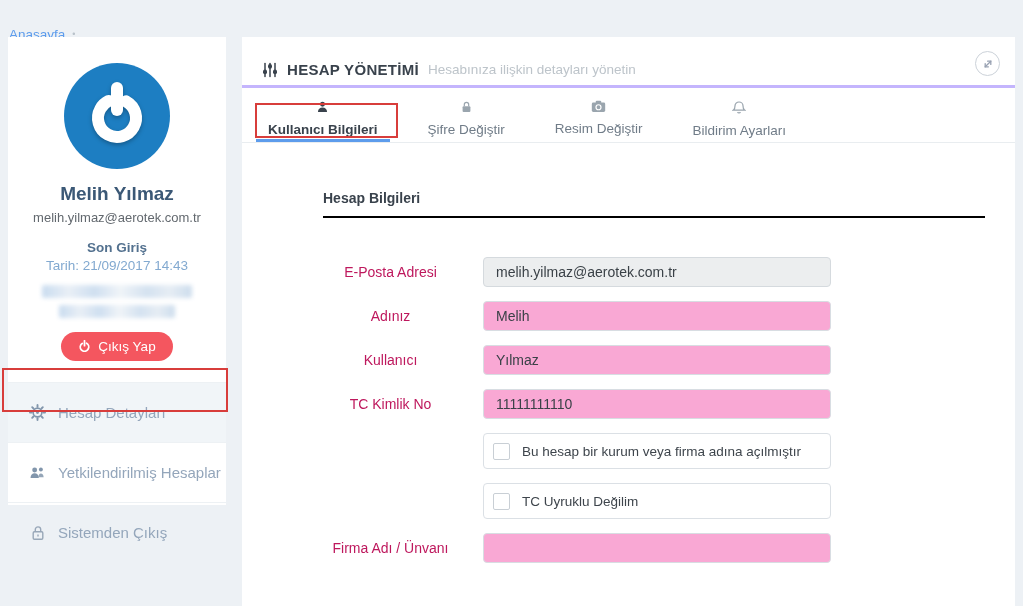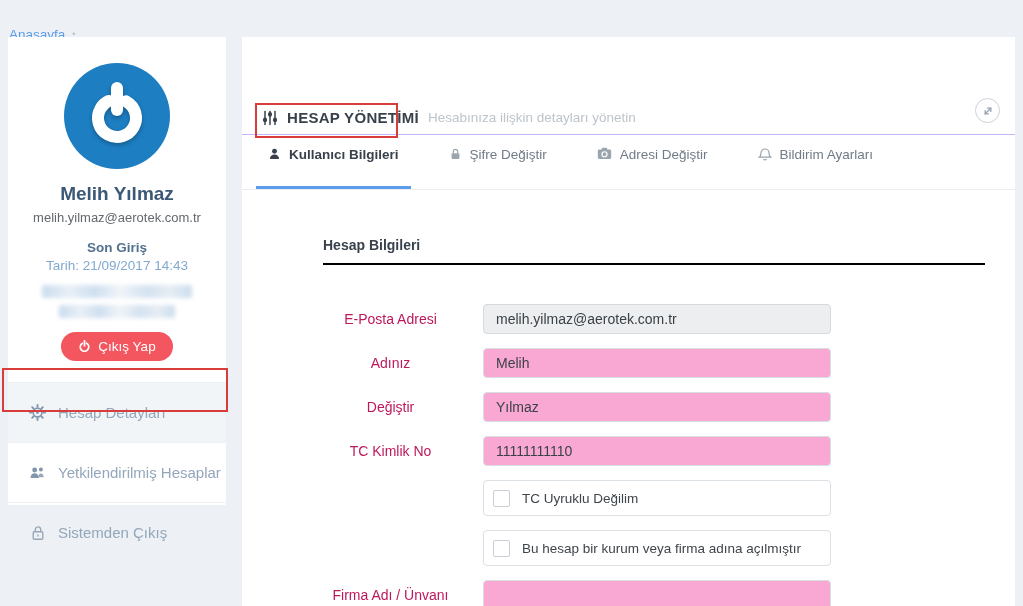--- a/index.html
+++ b/index.html
@@ -42,30 +42,30 @@
   .side-menu { margin-top:21px; text-align:left; }
   .menu-item {
     display:flex; align-items:center; gap:12px; height:60px; padding-left:21px;
     border-top:1px solid #edf1f4; font-size:15px; color:#94a6bb; cursor:pointer;
   }
   .menu-item.active { background:#f1f5f8; }
   .menu-item .mi-icon { width:17px; display:flex; justify-content:center; }
 
   
   .main-panel { position:absolute; left:242px; top:37px; width:773px; height:569px; background:#fff; }
-  .main-header { height:51px; border-bottom:1px solid #c4b5fd; padding:17px 20px 0; display:flex; align-items:center; gap:9px; position:relative;margin-top:47px; }
+  .main-header { height:51px; border-bottom:3px solid #c4b5fd; padding:17px 20px 0; display:flex; align-items:center; gap:9px; position:relative; }
   .main-title { font-size:15px; font-weight:bold; color:#39424c; letter-spacing:.3px; }
   .main-subtitle { font-size:13.5px; color:#bdc4ca; }
   .expand-btn {
     position:absolute; right:15px; top:14px; width:25px; height:25px; border-radius:50%;
     border:1px solid #ccd2d9; background:#fff; display:flex; align-items:center; justify-content:center; cursor:pointer;
   }
   .tabs { margin-top:12px; height:43px; border-bottom:1px solid #e9edf0; display:flex; gap:26px; padding:0 14px; }
-  .tab { display:flex; align-items:flex-start; gap:8px; padding:0 12px; font-size:13.5px; color:#707c88;
-         border-bottom:3px solid transparent; cursor:pointer; }
+  .tab { display:flex; align-items:center; gap:8px; padding:0 12px; font-size:13.5px; color:#707c88;
+         border-bottom:3px solid transparent; cursor:pointer;flex-direction:column; }
   .tab.active { color:#39424c; font-weight:bold; border-bottom-color:#5d9cec; }
 
   .content { padding:0 30px 0 81px; }
   .section-title { margin-top:47px; font-size:14px; font-weight:bold; color:#39424c;
                    padding-bottom:10px; border-bottom:2px solid #000000; }
   .form { margin-top:39px; }
   .form-row { display:flex; margin-bottom:14px; }
   .form-label { width:135px; text-align:center; margin-right:25px; font-size:14px; color:#be185d; line-height:30px; flex:none; }
   .form-input {
     width:348px; height:30px; border:1px solid #d8dde2; border-radius:4px;
@@ -199,21 +199,21 @@
         <path d="M5.3 7 V4.9 a2.7 2.7 0 0 1 5.4 0 V7" fill="none" stroke="#9aa5ae" stroke-width="1.5"></path>
       </svg>
       <span>Şifre Değiştir</span>
     </div>
     <div class="tab">
       <svg width="15" height="13" viewBox="0 0 16 14">
         <rect x="5" y="0.8" width="6" height="3" rx="1.2" fill="#9aa5ae"></rect>
         <rect x="0.8" y="2.6" width="14.4" height="10.4" rx="1.6" fill="#9aa5ae"></rect>
         <circle cx="8" cy="7.8" r="2.7" fill="none" stroke="#fff" stroke-width="1.3"></circle>
       </svg>
-      <span>Adresi Değiştir</span>
+      <span>Resim Değiştir</span>
     </div>
     <div class="tab">
       <svg width="14" height="15" viewBox="0 0 16 17" fill="none" stroke="#9aa5ae" stroke-width="1.4">
         <path d="M8 2.2 a4.6 4.6 0 0 0 -4.6 4.6 c0 3.4-1.7 4.6-1.7 4.6 h12.6 c0 0-1.7-1.2-1.7-4.6 A4.6 4.6 0 0 0 8 2.2 z"></path>
         <path d="M6.4 13.6 a1.7 1.7 0 0 0 3.2 0"></path>
       </svg>
       <span>Bildirim Ayarları</span>
     </div>
   </div>
 
@@ -223,36 +223,36 @@
     <div class="form">
       <div class="form-row">
         <label class="form-label">E-Posta Adresi</label>
         <input class="form-input" disabled="" value="melih.yilmaz@aerotek.com.tr" style="">
       </div>
       <div class="form-row">
         <label class="form-label">Adınız</label>
         <input class="form-input" value="Melih" style="">
       </div>
       <div class="form-row">
-        <label class="form-label">Değiştir</label>
+        <label class="form-label">Kullanıcı</label>
         <input class="form-input" value="Yılmaz" style="">
       </div>
       <div class="form-row">
         <label class="form-label">TC Kimlik No</label>
         <input class="form-input" value="11111111110" style="">
       </div>
 
+      <div class="chk-row">
+        <span class="chk-box"></span>
+        <span class="chk-label">Bu hesap bir kurum veya firma adına açılmıştır</span>
+      </div>
       <div class="chk-row">
         <span class="chk-box"></span>
         <span class="chk-label">TC Uyruklu Değilim</span>
       </div>
-      <div class="chk-row">
-        <span class="chk-box"></span>
-        <span class="chk-label">Bu hesap bir kurum veya firma adına açılmıştır</span>
-      </div>
 
       <div class="form-row">
         <label class="form-label">Firma Adı / Ünvanı</label>
         <input class="form-input" value="" style="">
       </div>
     </div>
   </div>
 </div>
 
 <div class="annotation ann-sidebar"></div>

